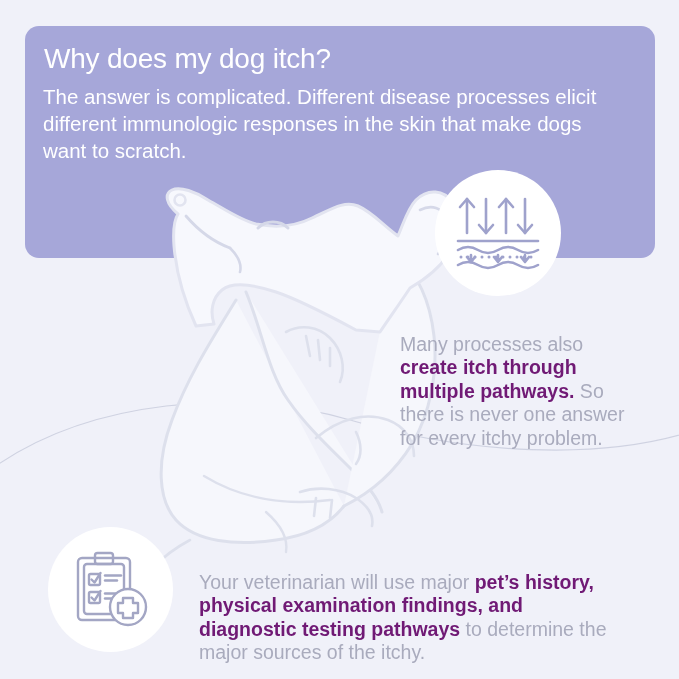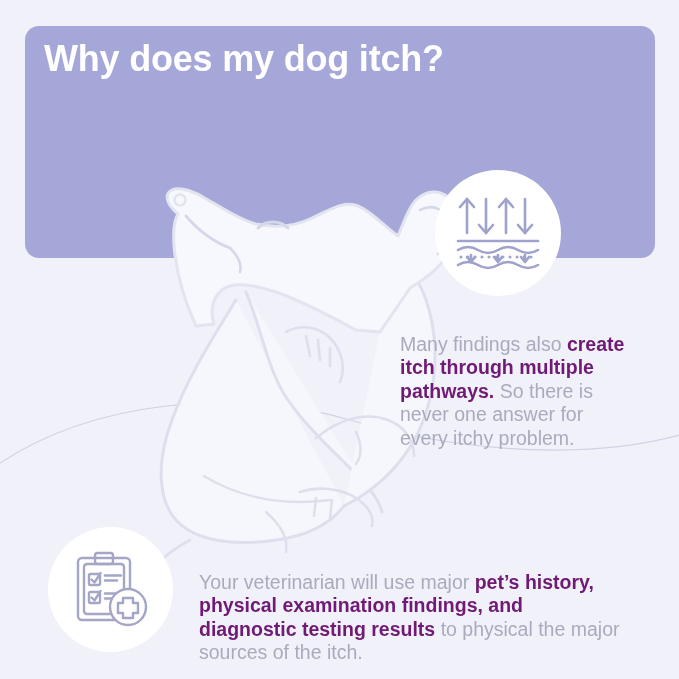--- a/index.html
+++ b/index.html
@@ -42,22 +42,22 @@
     height: 232px;
     background: #a6a7d9;
     border-radius: 14px;
     box-sizing: border-box;
     padding: 14px 26px 0 18px;
     z-index: 2;
   }
   .header-title {
     margin: 0;
     color: #ffffff;
-    font-size: 36px;
-    font-weight: bold;
+    font-size: 28px;
+    font-weight: normal;
     letter-spacing: -0.2px;
     line-height: 38px;
     padding-left: 1px;
   }
   .header-body {
     margin: 5px 0 0 0;
     color: #ffffff;
     font-size: 20.5px;
     line-height: 27px;
     font-weight: 400;
@@ -165,20 +165,21 @@
     </g>
 
     <g fill="none" stroke="#dde0ec" stroke-width="2.4" stroke-linecap="round">
       <path d="M 204 476 C 240 498 284 506 330 500"></path>
       <path d="M 266 512 C 282 526 288 540 286 552"></path>
     </g>
   </svg>
 
   <div class="header-card">
     <h1 class="header-title">Why does my dog itch?</h1>
+    <p class="header-body">The answer is complicated. Different disease processes elicit different immunologic responses in the skin that make dogs want to scratch.</p>
   </div>
 
   <svg class="dog-head-overlay" viewBox="0 0 679 679" xmlns="http://www.w3.org/2000/svg">
 
     <path d="M 178 214
              C 166 204 164 194 172 190
              C 180 186 196 192 208 200
              C 226 210 240 220 256 224
              C 276 228 296 226 312 218
              C 330 210 344 200 358 206
@@ -243,21 +244,21 @@
         <circle cx="48" cy="64" r="1.5"></circle>
           <circle cx="55" cy="64" r="1.5"></circle>
         <circle cx="62" cy="64" r="1.5"></circle>
           <circle cx="69" cy="64" r="1.5"></circle>
         <circle cx="76" cy="64" r="1.5"></circle>
       </g>
     </svg>
   </div>
 
   <p class="text-block text-pathways">
-    <span>Many findings also </span><b>create itch through multiple pathways.</b><span> So there is never one answer for every itchy problem.</span>
+    <span>Many processes also </span><b>create itch through multiple pathways.</b><span> So there is never one answer for every itchy problem.</span>
   </p>
 
   <div class="icon-circle clipboard">
     <svg width="82" height="82" viewBox="0 0 82 82" xmlns="http://www.w3.org/2000/svg">
       <g stroke="#a3a6c4" stroke-width="2.4" fill="none" stroke-linejoin="round" stroke-linecap="round">
 
         <rect x="8" y="9" width="52" height="62" rx="4"></rect>
 
         <rect x="14" y="15" width="40" height="50" rx="3"></rect>
 
@@ -275,16 +276,16 @@
         <line x1="35" y1="44.5" x2="51" y2="44.5"></line>
         <line x1="35" y1="49.5" x2="47" y2="49.5"></line>
 
         <circle cx="58" cy="58" r="18" fill="#ffffff"></circle>
         <path d="M 53 49 h 10 v 5 h 5 v 10 h -5 v 5 h -10 v -5 h -5 v -10 h 5 z"></path>
       </g>
     </svg>
   </div>
 
   <p class="text-block text-vet">
-    <span>Your veterinarian will use major </span><b>pet’s history, physical examination findings, and diagnostic testing results</b><span> to physical the major sources of the itch.</span>
+    <span>Your veterinarian will use major </span><b>pet’s history, physical examination findings, and diagnostic testing pathways</b><span> to determine the major sources of the itchy.</span>
   </p>
 
 </div>
 
 </body></html>

